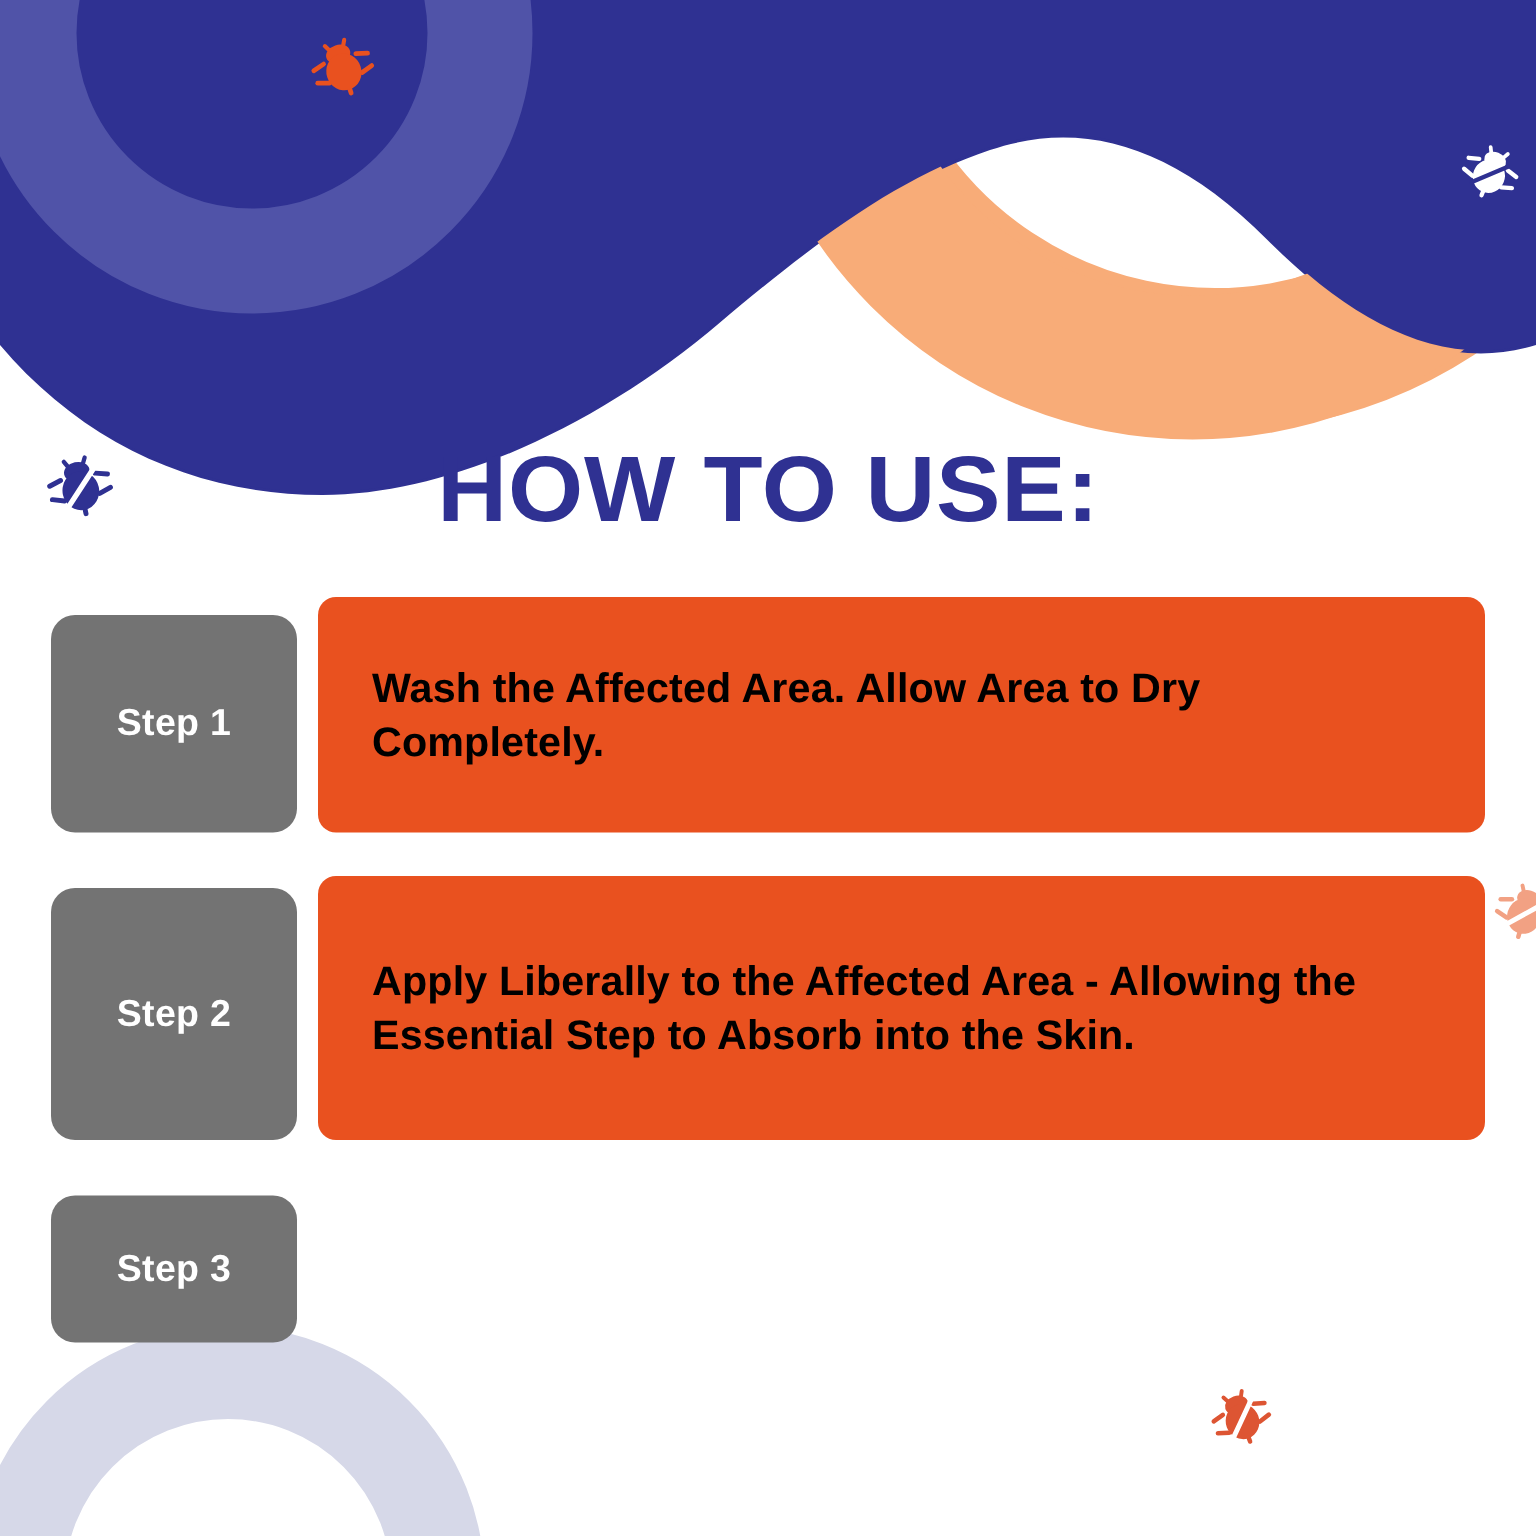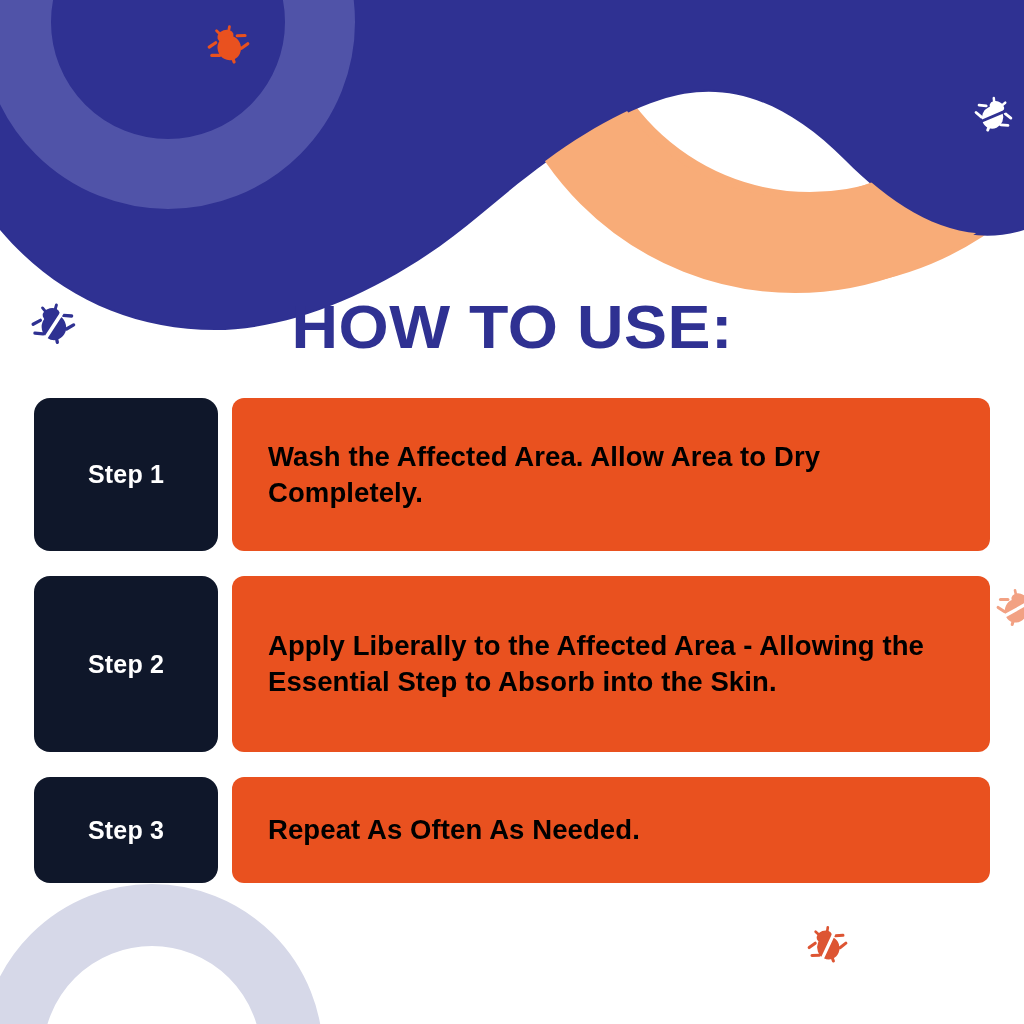--- a/index.html
+++ b/index.html
@@ -58,32 +58,33 @@
     margin-bottom:25px;
     display:flex;
     align-items:stretch;
   }
   .step-row:last-child { margin-bottom:0; }
 
   .step-badge {
     position:relative;
     z-index:3;
     flex:0 0 auto;
-    width:184px;
+    width:164px;
     margin-left:34px;
-    background:#0f172a;
+    background:#737373;
     border-radius:16px;
     display:flex;
     align-items:center;
     justify-content:center;
     color:#ffffff;
     font-size:25px;
     font-weight:bold;
     letter-spacing:0.2px;
     box-shadow:0 0 0 0 rgba(0,0,0,0);
+    margin-top:12px;
   }
 
   .step-bar {
     position:relative;
     z-index:1;
     flex:1 1 auto;
     margin-left:14px;
     margin-right:34px;
     background:#E9511F;
     border-radius:12px;
@@ -94,21 +95,21 @@
   .step-text {
     color:#000000;
     font-size:27.5px;
     line-height:36px;
     font-weight:bold;
     letter-spacing:0.1px;
   }
 
   
   .row-h1 { min-height:145px; }
-  .row-h2 { min-height:168px; }
+  .row-h2 { min-height:168px;align-items:flex-end; }
   .row-h3 { min-height:98px; }
 
   .row-h1 .step-bar { min-height:153px; }
   .row-h2 .step-bar { min-height:176px; }
   .row-h3 .step-bar { min-height:106px; }
 
   .row-h1 .step-badge { min-height:145px; }
   .row-h2 .step-badge { min-height:168px; }
   .row-h3 .step-badge { min-height:98px;justify-content:center; }
 
@@ -315,20 +316,17 @@
       </div>
       <div class="step-bar">
         <span class="step-text">Apply Liberally to the Affected Area - Allowing the Essential Step to Absorb into the Skin.</span>
       </div>
     </div>
 
     <div class="step-row row-h3">
       <div class="step-badge">
         <span>Step 3</span>
       </div>
-      <div class="step-bar">
-        <span class="step-text">Repeat As Often As Needed.</span>
-      </div>
     </div>
 
   </div>
 
 </div>
 
 </body></html>

